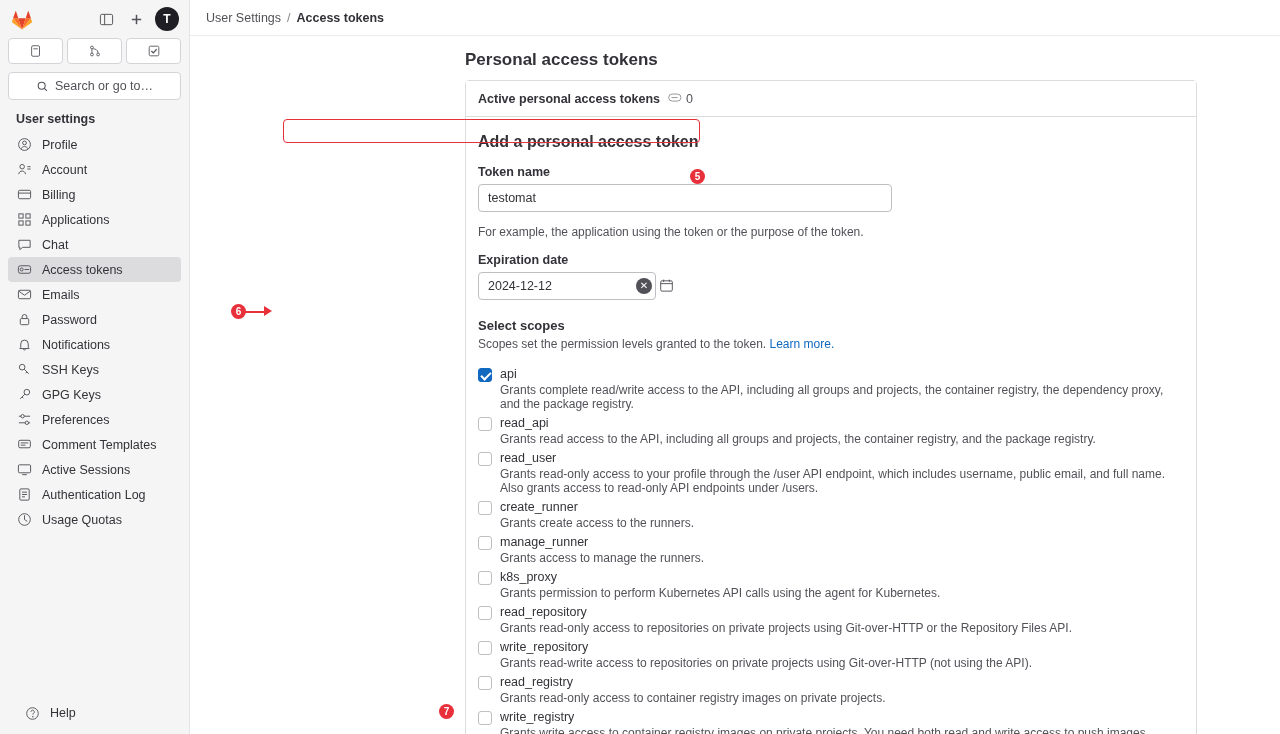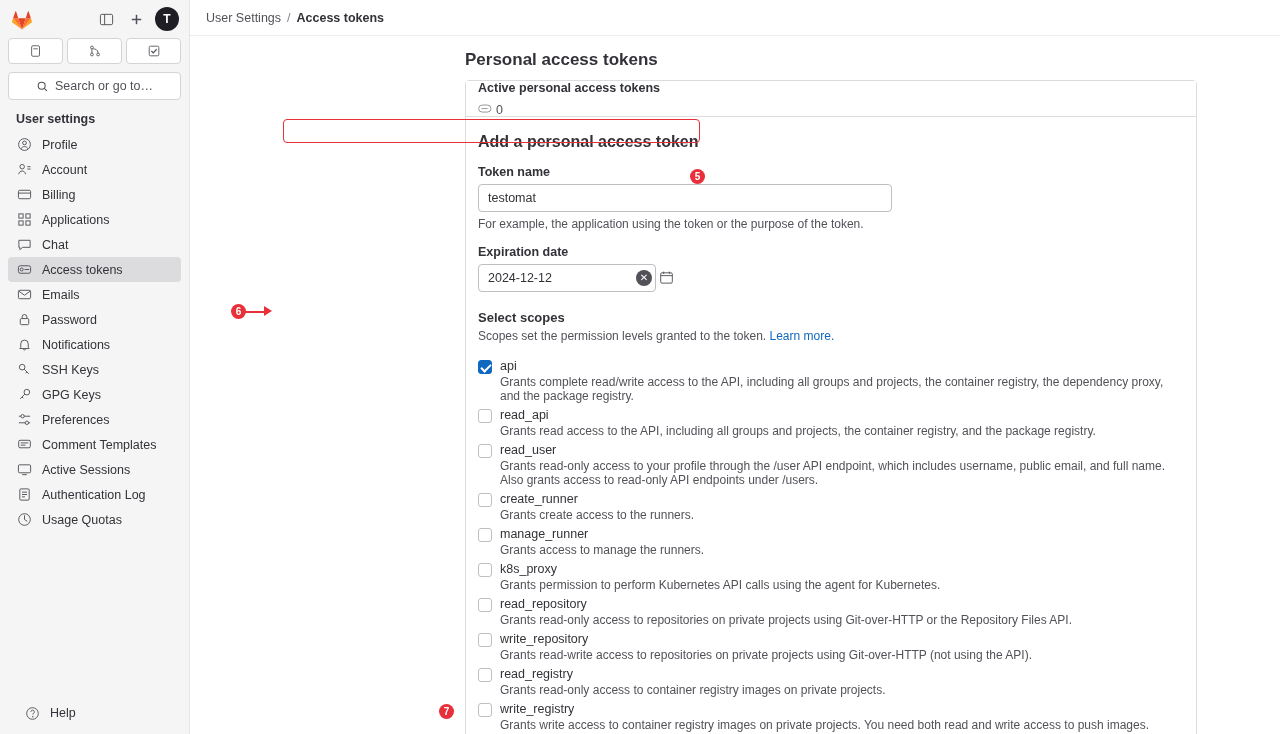--- a/index.html
+++ b/index.html
@@ -82,40 +82,39 @@
   .page-title {
     font-size: 17px; font-weight: bold; color: #333238;
     padding: 14px 0 10px 275px;
   }
 
   .panel {
     margin-left: 275px; margin-right: 83px;
     border: 1px solid #dcdcde; border-radius: 4px; background: #fff;
   }
   .panel-header {
-    height: 36px; display: flex; align-items: flex-start; gap: 8px;
+    height: 36px; display: flex; align-items: center; gap: 8px;
     padding: 0 12px; border-bottom: 1px solid #dcdcde;
     font-size: 12.5px; font-weight: bold; color: #333238;
     background: #fff;
-    flex-direction: column;
   }
   .badge-count {
     display: inline-flex; align-items: center; gap: 4px;
     font-weight: normal; color: #535158; font-size: 12.5px;
   }
   .panel-body { padding: 14px 12px 14px 12px; }
 
   .section-title { font-size: 16px; font-weight: bold; margin: 2px 0 14px 0; color: #333238; }
   .field-label { font-size: 12.5px; font-weight: bold; margin-bottom: 5px; color: #333238; display: block; }
   .text-input {
     width: 414px; height: 28px; border: 1px solid #bfbfc3; border-radius: 4px;
     padding: 0 9px; font-size: 12.5px; color: #333238; font-family: "Liberation Sans", sans-serif;
     background: #fff; outline: none;
   }
-  .help-text { font-size: 12px; color: #535158; margin-top: 5px; }
+  .help-text { font-size: 12px; color: #535158; margin-top: 13px; }
 
   .date-wrap { position: relative; width: 204px; margin-top: 0; }
   .date-input {
     width: 178px; height: 28px; border: 1px solid #bfbfc3; border-radius: 4px;
     padding: 0 50px 0 9px; font-size: 12.5px; color: #333238; background: #fff;
     font-family: "Liberation Sans", sans-serif; outline: none;
   }
   .date-clear {
     position: absolute; right: 30px; top: 6px;
     width: 16px; height: 16px; border-radius: 50%; background: #535158; color: #fff;

